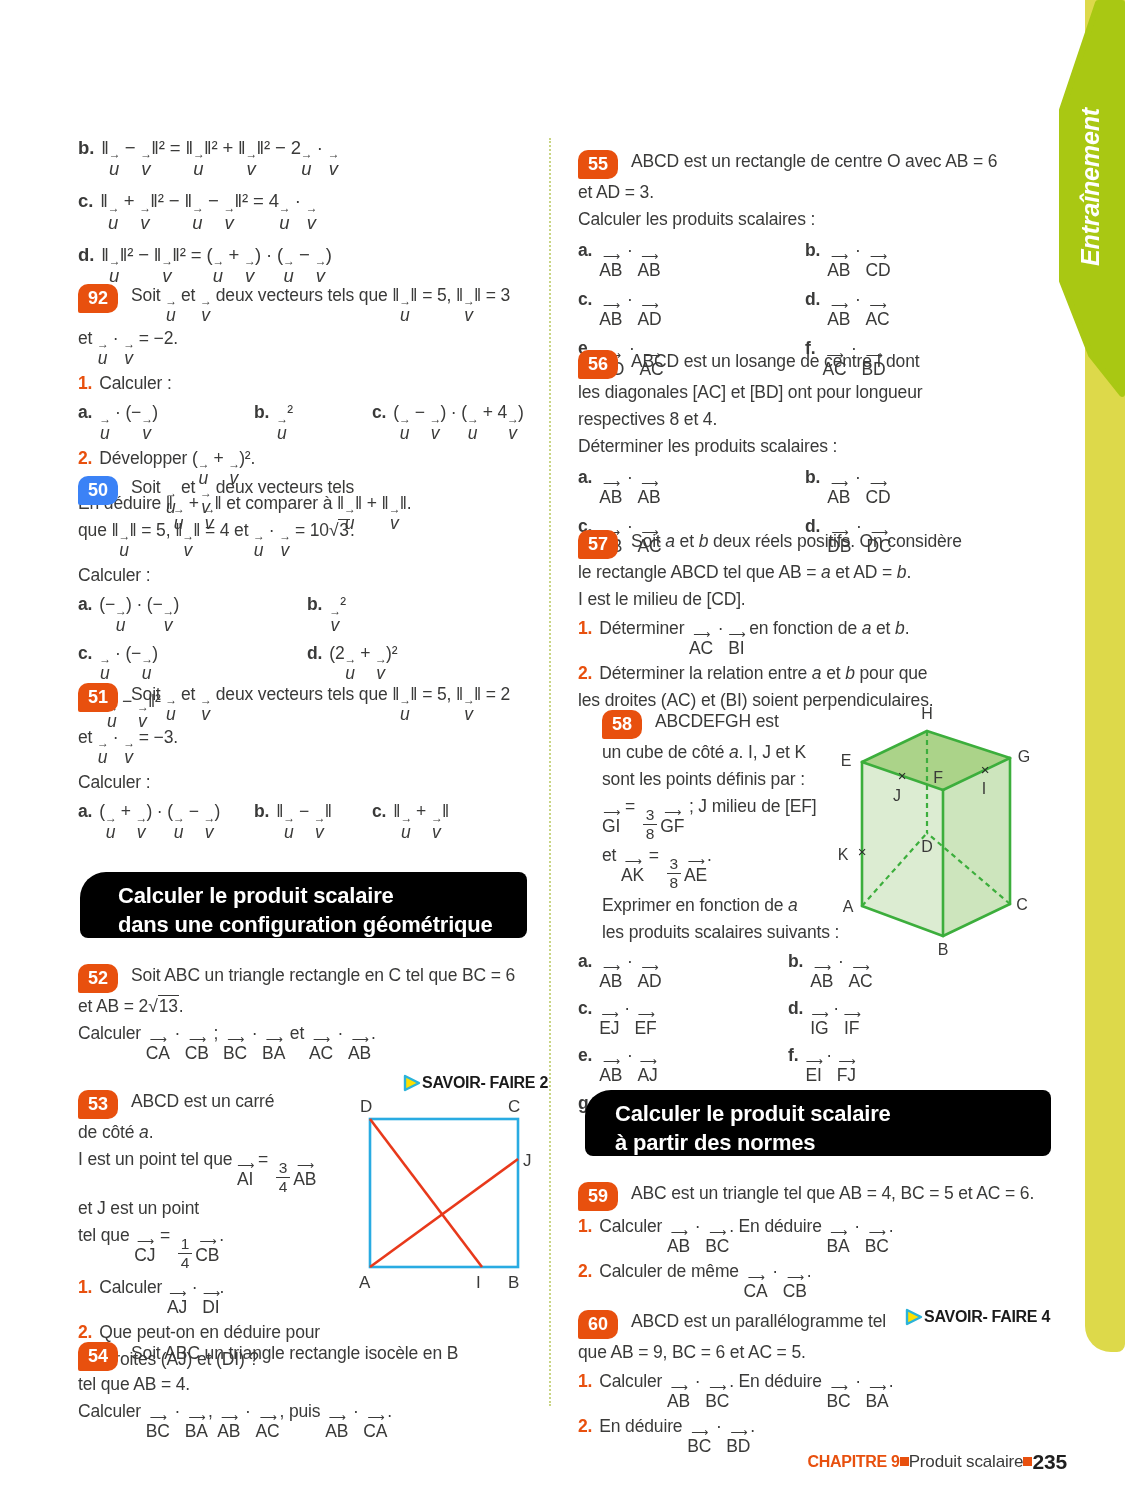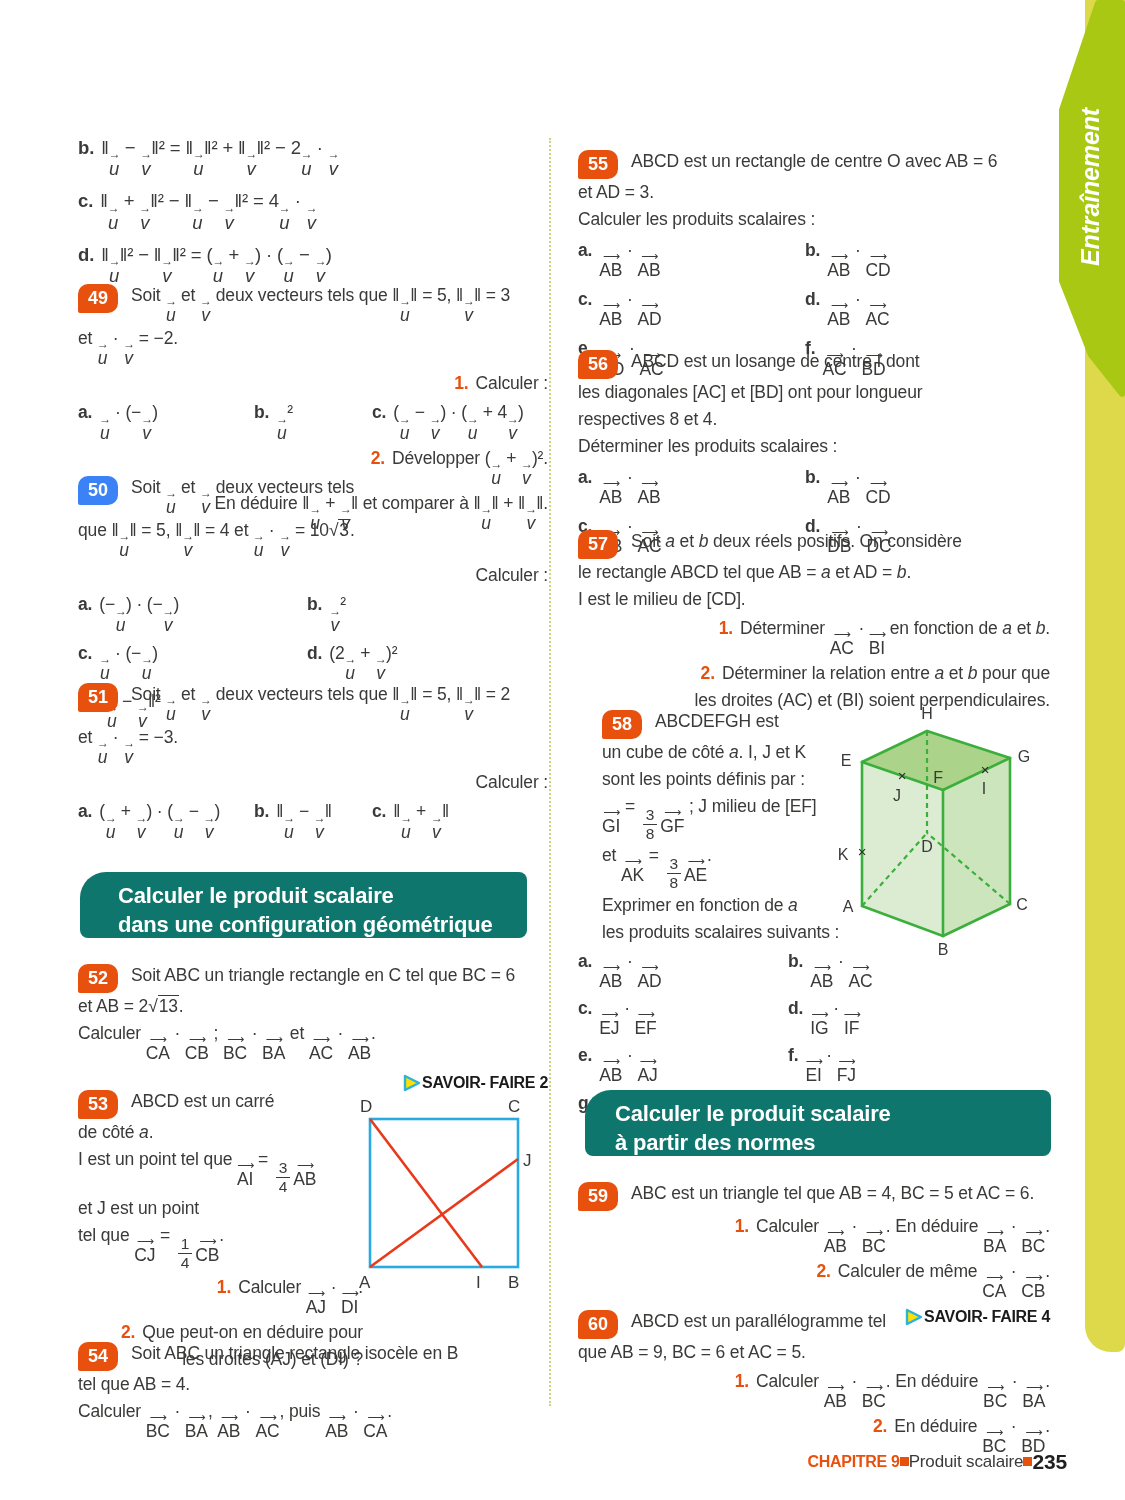--- a/index.html
+++ b/index.html
@@ -26,31 +26,31 @@
   .vec .vb.it{font-style:italic;}
   .frac{display:inline-flex;flex-direction:column;align-items:center;vertical-align:-0.5em;
         margin:0 3px;font-size:15.5px;line-height:1.05;}
   .frac .fn{border-bottom:1.6px solid currentColor;padding:0 3px 1px;}
   .frac .fd{padding-top:1px;}
   .sqrt{white-space:nowrap;}
   .sqrt .ol{border-top:1.6px solid currentColor;padding:0 1px;}
   i{font-style:italic;}
   
   p.body{margin:0;}
-  .q{margin:2px 0 0;text-align:right;}
+  .q{margin:2px 0 0;}
   .il{font-weight:bold;margin-right:7px;}
   .qn{color:#e8500e;font-weight:bold;margin-right:7px;}
   .fline{margin-bottom:9px;font-size:18.5px;}
   .g3{display:grid;grid-template-columns:176px 118px auto;align-items:start;margin-top:2px;}
   .g2a{display:grid;grid-template-columns:229px auto;row-gap:5px;margin-top:2px;}
   .g2b{display:grid;grid-template-columns:227px auto;row-gap:6px;margin-top:4px;}
   .g2c{display:grid;grid-template-columns:210px auto;row-gap:4px;margin-top:2px;}
   .solo{margin-top:5px;}
   
-  .bluehead{position:absolute;background:#0f766e;color:#fff;font-weight:bold;font-size:22px;
+  .bluehead{position:absolute;background:#000000;color:#fff;font-weight:bold;font-size:22px;
             line-height:29px;border-radius:26px 8px 8px 8px;box-sizing:border-box;
             padding:9px 10px 0 38px;letter-spacing:-0.2px;}
   
   .sf{display:flex;justify-content:flex-end;align-items:center;margin-top:6px;}
   .sf .lbl{font-weight:bold;font-size:16px;color:#1a1a1a;letter-spacing:-0.3px;}
   
   .footer{position:absolute;top:1448px;right:58px;display:flex;align-items:center;}
   .footer .sq{width:9px;height:9px;background:#e8500e;display:inline-block;}
   .footer .chap{color:#e8500e;font-weight:bold;font-size:16px;letter-spacing:-0.3px;}
   .footer .ftitle{color:#3a3a39;font-size:17px;}
@@ -130,21 +130,21 @@
             <span class="arr">→</span>
             <span class="vb it">u</span>
           </span> − <span class="vec">
             <span class="arr">→</span>
             <span class="vb it">v</span>
           </span>)</span>
     </div>
   </div>
 
   <div class="abs" style="left:78px;top:282px;width:470px;">
-    <p class="body"><span class="badge">49</span><span>Soit <span class="vec">
+    <p class="body"><span class="badge">92</span><span>Soit <span class="vec">
             <span class="arr">→</span>
             <span class="vb it">u</span>
           </span> et <span class="vec">
             <span class="arr">→</span>
             <span class="vb it">v</span>
           </span> deux vecteurs tels que ‖<span class="vec">
             <span class="arr">→</span>
             <span class="vb it">u</span>
           </span>‖ = 5, ‖<span class="vec">
             <span class="arr">→</span>

